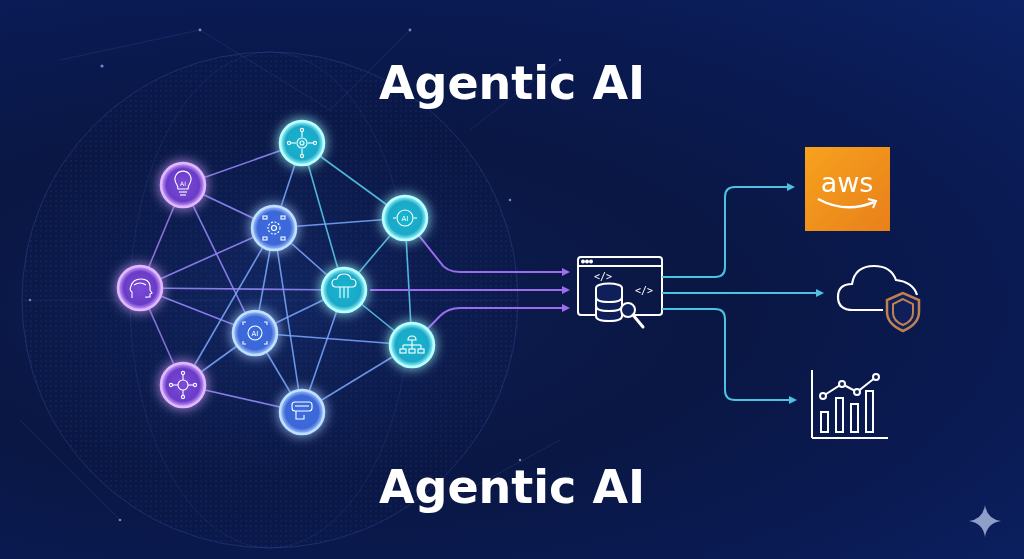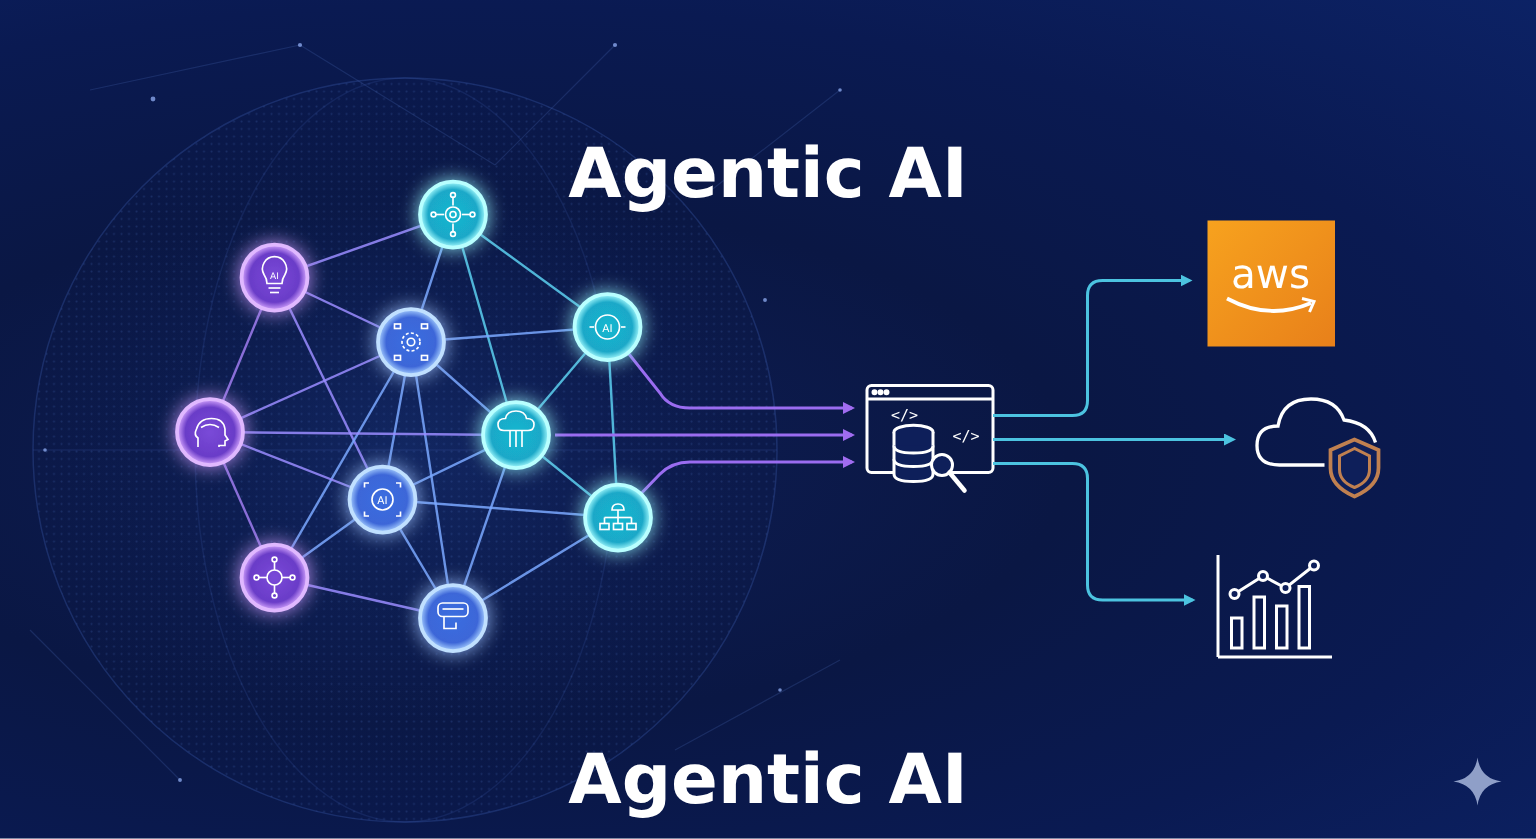--- a/index.html
+++ b/index.html
@@ -1,19 +1,19 @@
 <!DOCTYPE html>
 <html><head>
 <meta charset="utf-8">
 <style>
   html,body{margin:0;padding:0;}
   body{width:1024px;height:559px;overflow:hidden;position:relative;
     background:radial-gradient(ellipse at 30% 55%, #0e1d52 0%, #0a1744 40%, #0a1a52 70%, #0c2265 100%);
     font-family:"DejaVu Sans","Liberation Sans",sans-serif;}
-  .title{position:absolute;left:0;width:1024px;text-align:center;color:#fff;font-weight:bold;font-size:46px;letter-spacing:0px;margin-top:32px;}
+  .title{position:absolute;left:0;width:1024px;text-align:center;color:#fff;font-weight:bold;font-size:46px;letter-spacing:0px;}
   #title-top{top:56px;}
   #title-bottom{top:460px;}
   svg.layer{position:absolute;left:0;top:0;}
   .spark{position:absolute;left:967px;top:503px;width:36px;height:36px;}
 </style>
 </head>
 <body>
 
 <svg class="layer" width="1024" height="559" viewBox="0 0 1024 559">
   <defs>

